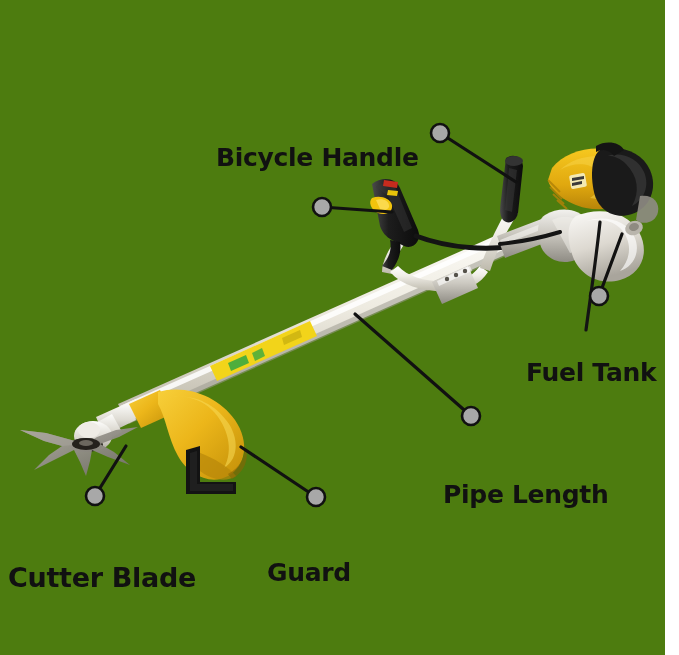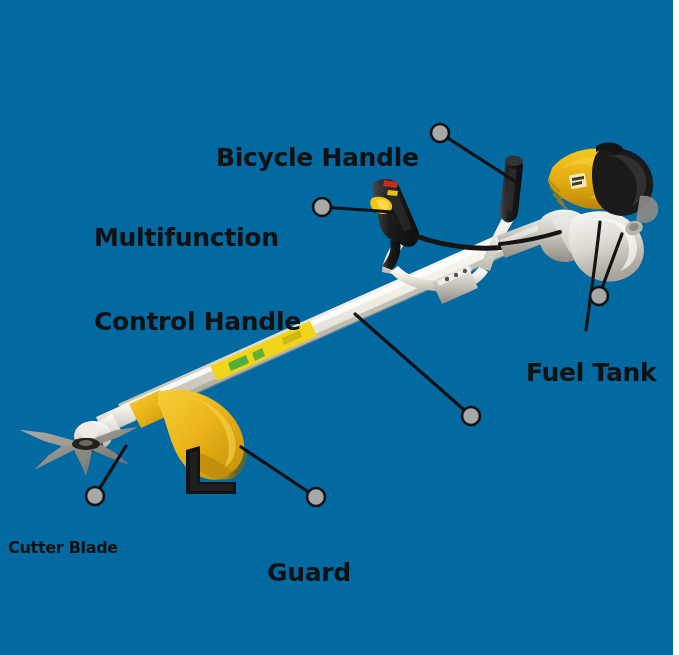--- a/index.html
+++ b/index.html
@@ -7,43 +7,42 @@
   body{
     width:679px;height:655px;
     background:#ffffff;
     font-family:"DejaVu Sans","Liberation Sans",sans-serif;
     overflow:hidden;
     position:relative;
   }
   #stage{
     position:relative;
     width:665px;height:655px;
-    background:#0369a1;
-    padding-left:8px;
+    background:#4d7c0f;
   }
   #art{
     position:absolute;left:0;top:0;
     width:679px;height:655px;
   }
   .callout-label{
     position:absolute;
     color:#111111;
     font-weight:bold;
     font-family:"DejaVu Sans","Liberation Sans",sans-serif;
     letter-spacing:-0.3px;
     line-height:1.12;
     white-space:pre;
     text-align:center;
     pointer-events:auto;
   }
   .lbl-bicycle-handle{ left:216px; top:88px; font-size:25px; }
   .lbl-multifunction{ left:94px;  top:168px; font-size:25px; text-align:left;}
   .lbl-fuel-tank{ left:526px; top:303px; font-size:25px; }
   .lbl-pipe-length{ left:443px; top:425px; font-size:25px; text-align:center;}
-  .lbl-cutter-blade{ left:8px;  top:503px; font-size:16px; }
+  .lbl-cutter-blade{ left:8px;  top:503px; font-size:27px; }
   .lbl-protective-guard{ left:267px; top:503px; font-size:25px; text-align:center;}
 </style>
 </head>
 <body>
 
 <div id="stage">
 
   <svg id="art" viewBox="0 0 679 655" xmlns="http://www.w3.org/2000/svg">
     <defs>
       <linearGradient id="shaftGrad" x1="0" y1="0" x2="0" y2="1">
@@ -258,30 +257,27 @@
       <circle cx="471" cy="416" r="9" fill="#a8a8a8" stroke="#111111" stroke-width="2.6"></circle>
       <circle cx="95" cy="496" r="9" fill="#a8a8a8" stroke="#111111" stroke-width="2.6"></circle>
       <circle cx="316" cy="497" r="9" fill="#a8a8a8" stroke="#111111" stroke-width="2.6"></circle>
     </g>
   </svg>
 
   <div class="callout-label lbl-bicycle-handle">
     <div>Bicycle Handle</div>
   </div>
 
-  <div class="callout-label lbl-multifunction">
-    <div>Multifunction</div>
-    <div>Control Handle</div>
-  </div>
 
   <div class="callout-label lbl-fuel-tank">
     <div>Fuel Tank</div>
   </div>
 
   <div class="callout-label lbl-pipe-length">
+    <div>Pipe Length</div>
   </div>
 
   <div class="callout-label lbl-cutter-blade">
     <div>Cutter Blade</div>
   </div>
 
   <div class="callout-label lbl-protective-guard">
     <div>Guard</div>
   </div>
 

